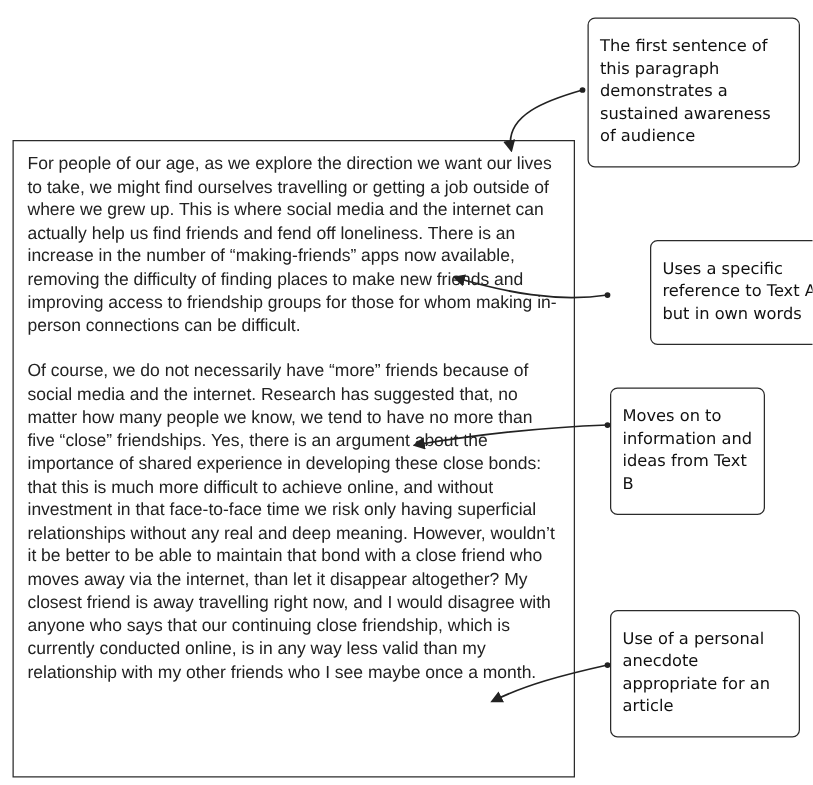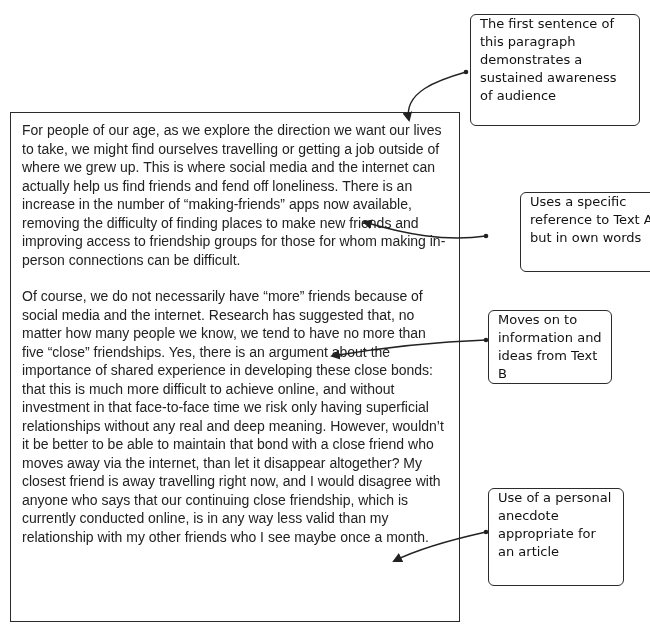--- a/index.html
+++ b/index.html
@@ -11,27 +11,27 @@
     position:absolute;left:10px;top:112px;width:450px;height:510px;
     border:1.5px solid #2b2b2b;box-sizing:border-box;
     padding:8px 11px;background:#ffffff;
   }
   .main-text-box p{
     margin:0 0 18px 0;font-size:14px;line-height:18.5px;color:#222;
   }
   .main-text-box p:last-child{margin-bottom:0;}
   .annotation-box{
     position:absolute;border:1.5px solid #2b2b2b;border-radius:6px;
-    background:#ffffff;box-sizing:border-box;padding:0 9px;
+    background:#ffffff;box-sizing:border-box;padding:14px 9px;
     font-family:"DejaVu Sans", sans-serif;font-size:13px;line-height:18px;color:#111;
   }
   .ann-1{left:470px;top:14px;width:170px;min-height:112px;}
   .ann-2{left:488px;top:192px;width:152px;min-height:80px;margin-left:32px;}
   .ann-3{left:488px;top:310px;width:124px;min-height:62px;}
-  .ann-4{left:488px;top:488px;width:136px;min-height:98px;}
+  .ann-4{left:488px;top:488px;width:152px;min-height:98px;}
   .arrows-overlay{
     position:absolute;left:0;top:0;width:650px;height:628px;pointer-events:none;
   }
 </style>
 </head>
 <body>
 
 <div class="main-text-box">
   <p>For people of our age, as we explore the direction we want our lives to take, we might find ourselves travelling or getting a job outside of where we grew up. This is where social media and the internet can actually help us find friends and fend off loneliness. There is an increase in the number of “making-friends” apps now available, removing the difficulty of finding places to make new friends and improving access to friendship groups for those for whom making in-person connections can be difficult.</p>
   <p>Of course, we do not necessarily have “more” friends because of social media and the internet. Research has suggested that, no matter how many people we know, we tend to have no more than five “close” friendships. Yes, there is an argument about the importance of shared experience in developing these close bonds: that this is much more difficult to achieve online, and without investment in that face-to-face time we risk only having superficial relationships without any real and deep meaning. However, wouldn’t it be better to be able to maintain that bond with a close friend who moves away via the internet, than let it disappear altogether? My closest friend is away travelling right now, and I would disagree with anyone who says that our continuing close friendship, which is currently conducted online, is in any way less valid than my relationship with my other friends who I see maybe once a month.</p>

